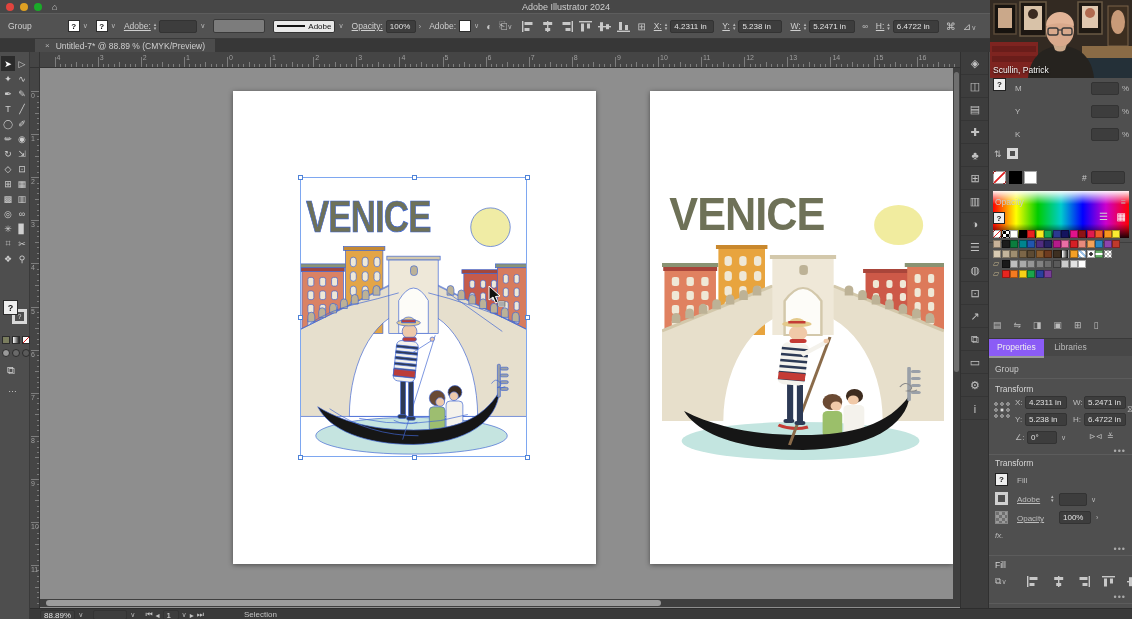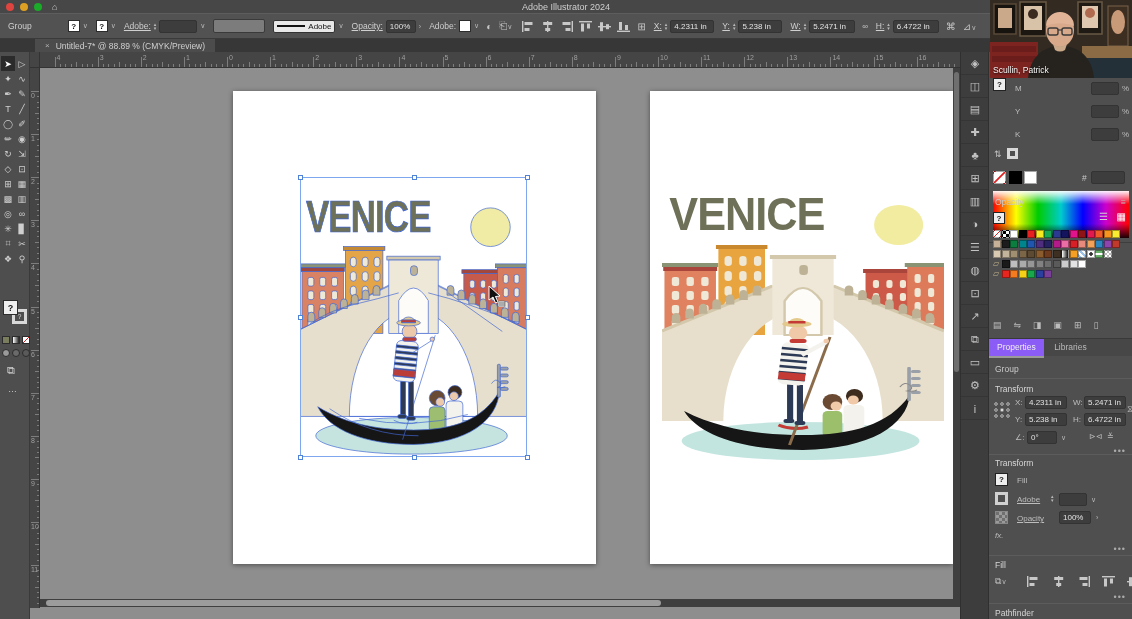--- a/index.html
+++ b/index.html
@@ -1060,13 +1060,32 @@
       <ellipse cx="70" cy="30" rx="14" ry="17" fill="#d9a98c"></ellipse>
       <path d="M56,26 a14,14 0 0 1 28,0 a20,10 0 0 0 -28,0 Z" fill="#e2b497"></path>
       <rect x="58" y="28" width="10" height="7" rx="2" fill="none" stroke="#3a3a3a" stroke-width="1.4"></rect>
       <rect x="72" y="28" width="10" height="7" rx="2" fill="none" stroke="#3a3a3a" stroke-width="1.4"></rect>
       <line x1="68" y1="30" x2="72" y2="30" stroke="#3a3a3a" stroke-width="1.2"></line>
       <path d="M63,44 q7,5 14,0 l-2,6 q-5,3 -10,0 Z" fill="#caa88a"></path>
     </svg>
     <span id="webcam-label">Scullin, Patrick</span>
   </div>
 
+  <div id="statusbar" class="abs">
+    <span class="sb-item">
+        <span class="fld" style="height:10px">88.89%</span>
+        <span class="chev">∨</span>
+      </span>
+    <span class="sb-item">
+        <span class="fld" style="height:10px;width:34px"></span>
+        <span class="chev">∨</span>
+      </span>
+    <span class="sb-item">
+      <span>⏮</span>
+      <span>◂</span>
+      <span class="fld" style="height:10px;width:16px">1</span>
+      <span class="chev">∨</span>
+      <span>▸</span>
+      <span>⏭</span>
+    </span>
+    <span class="sb-item" style="margin-left:40px">Selection</span>
+  </div>
 </div>
 
 </body></html>

